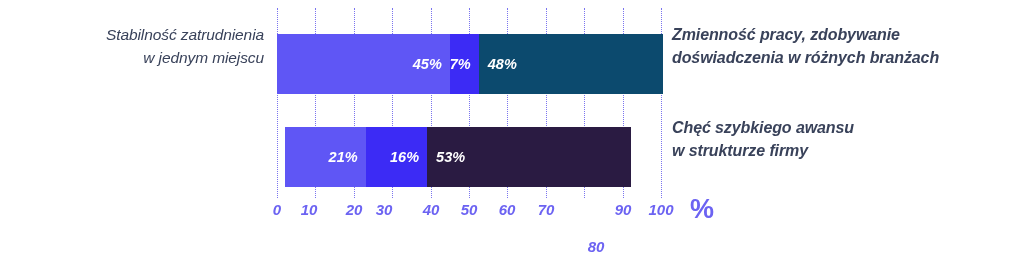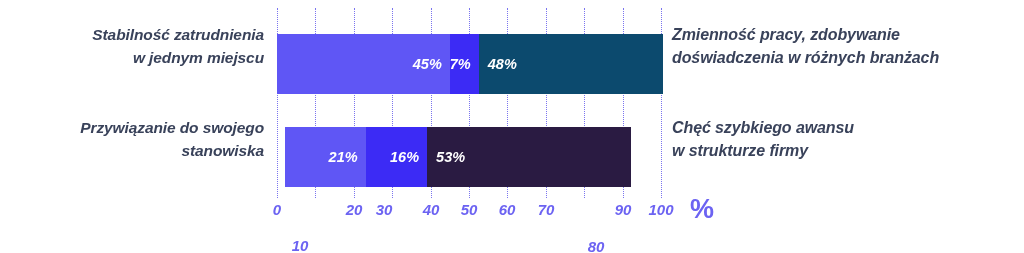--- a/index.html
+++ b/index.html
@@ -47,21 +47,21 @@
   .row-1 { top: 23px; }
   .row-2 { top: 116px; }
 
   .label-left {
     position: absolute;
     left: 8px;
     top: 0;
     width: 256px;
     text-align: right;
     font-style: italic;
-    font-weight: 700;
+    font-weight: 400;
     font-size: 15.5px;
     line-height: 23px;
     color: #39425a;
     letter-spacing: -0.1px;
   }
   .label-right {
     position: absolute;
     left: 672px;
     top: 0;
     width: 348px;
@@ -170,24 +170,20 @@
       </div>
     </div>
 
     <div class="label-right">
       <span class="label-line">Zmienność pracy, zdobywanie</span>
       <span class="label-line">doświadczenia w różnych branżach</span>
     </div>
   </div>
 
   <div class="row row-2">
-    <div class="label-left">
-      <span class="label-line">Przywiązanie do swojego</span>
-      <span class="label-line">stanowiska</span>
-    </div>
 
     <div class="bar">
       <div class="seg" style="flex: 0 0 21%; background: rgb(95, 86, 245); margin-left: 8px;">
         <span class="seg-val">21%</span>
       </div>
       <div class="seg" style="flex: 0 0 16%; background: rgb(60, 43, 245);">
         <span class="seg-val">16%</span>
       </div>
       <div class="seg dark" style="flex: 0 0 53%; background: rgb(42, 27, 66);">
         <span class="seg-val">53%</span>
@@ -196,21 +192,21 @@
 
     <div class="label-right">
       <span class="label-line">Chęć szybkiego awansu</span>
       <span class="label-line">w strukturze firmy</span>
     </div>
   </div>
 
   <div class="axis">
     <span class="percent-symbol">%</span>
   <span class="tick-label" style="left: 277px;">0</span>
-      <span class="tick-label" style="left: 300px; margin-top: 36px;">10</span>
+      <span class="tick-label" style="left: 309px;">10</span>
       <span class="tick-label" style="left: 354px;">20</span>
       <span class="tick-label" style="left: 384px;">30</span>
       <span class="tick-label" style="left: 431px;">40</span>
       <span class="tick-label" style="left: 469px;">50</span>
       <span class="tick-label" style="left: 507px;">60</span>
       <span class="tick-label" style="left: 546px;">70</span>
       <span class="tick-label" style="left: 596px; margin-top: 37px;">80</span>
       <span class="tick-label" style="left: 623px;">90</span>
       <span class="tick-label" style="left: 661px;">100</span>
     </div>

